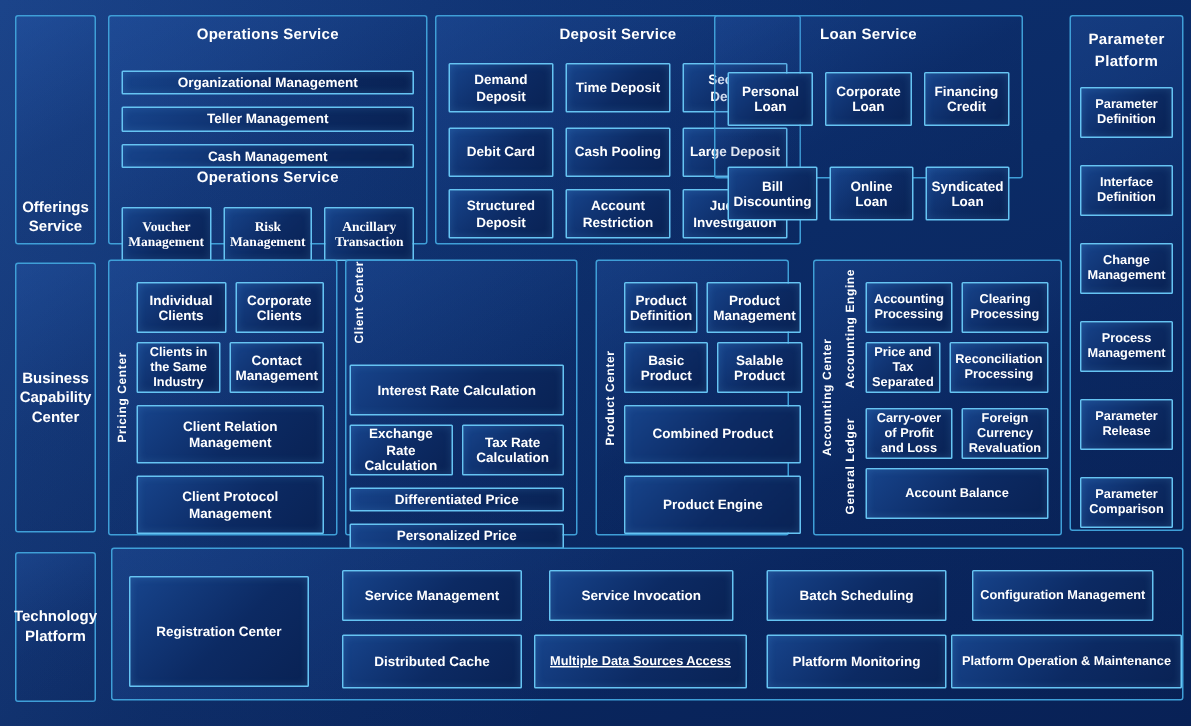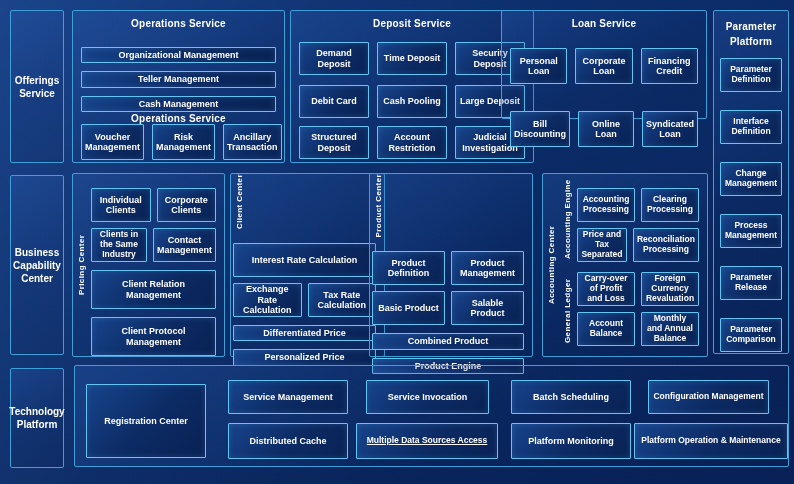--- a/index.html
+++ b/index.html
@@ -43,39 +43,39 @@
   .abs{position:absolute;}
   .pp-items{display:flex;flex-direction:column;gap:18px;padding:9px 6px 0 6px;}
   .pp-items .box{flex:none;height:34px;}
   .dup-title{text-align:center;font-size:10px;font-weight:bold;margin-top:1px;letter-spacing:.2px;}
 </style>
 </head>
 <body>
 
 <div class="canvas">
 
-  <div class="panel rail abs" style="left:10px;top:10px;width:54px;height:153px;">
+  <div class="panel rail abs" style="left:10px;top:10px;width:54px;height:153px;align-items:flex-end;">
     <span>Offerings Service</span>
   </div>
   <div class="panel rail abs" style="left:10px;top:175px;width:54px;height:180px;">
     <span>Business Capability Center</span>
   </div>
   <div class="panel rail abs" style="left:10px;top:368px;width:54px;height:100px;">
     <span>Technology Platform</span>
   </div>
 
   <div class="panel abs" style="left:72px;top:10px;width:213px;height:153px;">
     <div class="sec-title">Operations Service</div>
     <div class="row" style="margin-top:18px;flex-direction:column;">
       <div class="box h36">Organizational Management</div>
       <div class="box h36">Teller Management</div>
       <div class="box h36">Cash Management</div>
     </div>
     <div class="dup-title">Operations Service</div>
-    <div class="row" style="">
+    <div class="row" style="margin-top:14px;font-family:Liberation Serif, serif;">
       <div class="box h36">Voucher Management</div>
       <div class="box h36">Risk Management</div>
       <div class="box h36">Ancillary Transaction</div>
     </div>
   </div>
 
   <div class="panel abs" style="left:290px;top:10px;width:244px;height:153px;">
     <div class="sec-title">Deposit Service</div>
     <div class="row" style="margin-top:13px;">
       <div class="box h33">Demand Deposit</div>
@@ -87,21 +87,21 @@
       <div class="box h33">Cash Pooling</div>
       <div class="box h33">Large Deposit</div>
     </div>
     <div class="row" style="margin-top:8px;">
       <div class="box h33">Structured Deposit</div>
       <div class="box h33">Account Restriction</div>
       <div class="box h33">Judicial Investigation</div>
     </div>
   </div>
 
-  <div class="panel abs" style="left:501px;top:10px;width:206px;height:109px;">
+  <div class="panel abs" style="left:476px;top:10px;width:206px;height:109px;">
     <div class="sec-title">Loan Service</div>
     <div class="row" style="margin-top:19px;">
       <div class="box h36">Personal Loan</div>
       <div class="box h36">Corporate Loan</div>
       <div class="box h36">Financing Credit</div>
     </div>
     <div class="row" style="margin-top:27px;">
       <div class="box h36">Bill Discounting</div>
       <div class="box h36">Online Loan</div>
       <div class="box h36">Syndicated Loan</div>
@@ -148,21 +148,21 @@
       </div>
       <div class="grid2 mt6">
         <div class="box h34">Exchange Rate Calculation</div>
         <div class="box h34">Tax Rate Calculation</div>
       </div>
       <div class="box h34 wide">Differentiated Price</div>
       <div class="box h34 wide">Personalized Price</div>
     </div>
   </div>
 
-  <div class="panel mid abs" style="left:369px;top:173px;width:164px;height:184px;flex-direction:column;">
+  <div class="panel mid abs" style="left:397px;top:173px;width:129px;height:184px;">
     <div class="strip">
       <div class="vlabel">Product Center</div>
     </div>
     <div class="mid-content">
       <div class="grid2">
         <div class="box h34">Product Definition</div>
         <div class="box h34">Product Management</div>
       </div>
       <div class="grid2 mt6">
         <div class="box h34">Basic Product</div>
@@ -189,21 +189,20 @@
       <div class="grid2 mt6">
         <div class="box h34 fs8">Price and Tax Separated</div>
         <div class="box h34 fs8">Reconciliation Processing</div>
       </div>
       <div class="grid2 mt10">
         <div class="box h34 fs8">Carry-over of Profit and Loss</div>
         <div class="box h34 fs8">Foreign Currency Revaluation</div>
       </div>
       <div class="grid2 mt6">
         <div class="box h34 fs8">Account Balance</div>
-        <div class="box h34 fs8">Monthly and Annual Balance</div>
       </div>
     </div>
   </div>
 
   <div class="panel abs" style="left:74px;top:365px;width:715px;height:102px;">
     <div class="box abs" style="left:11px;top:18px;width:120px;height:74px;">Registration Center</div>
 
     <div class="box abs nowrap" style="left:153px;top:14px;width:120px;height:34px;">Service Management</div>
     <div class="box abs nowrap" style="left:291px;top:14px;width:123px;height:34px;">Service Invocation</div>
     <div class="box abs nowrap" style="left:436px;top:14px;width:120px;height:34px;">Batch Scheduling</div>

